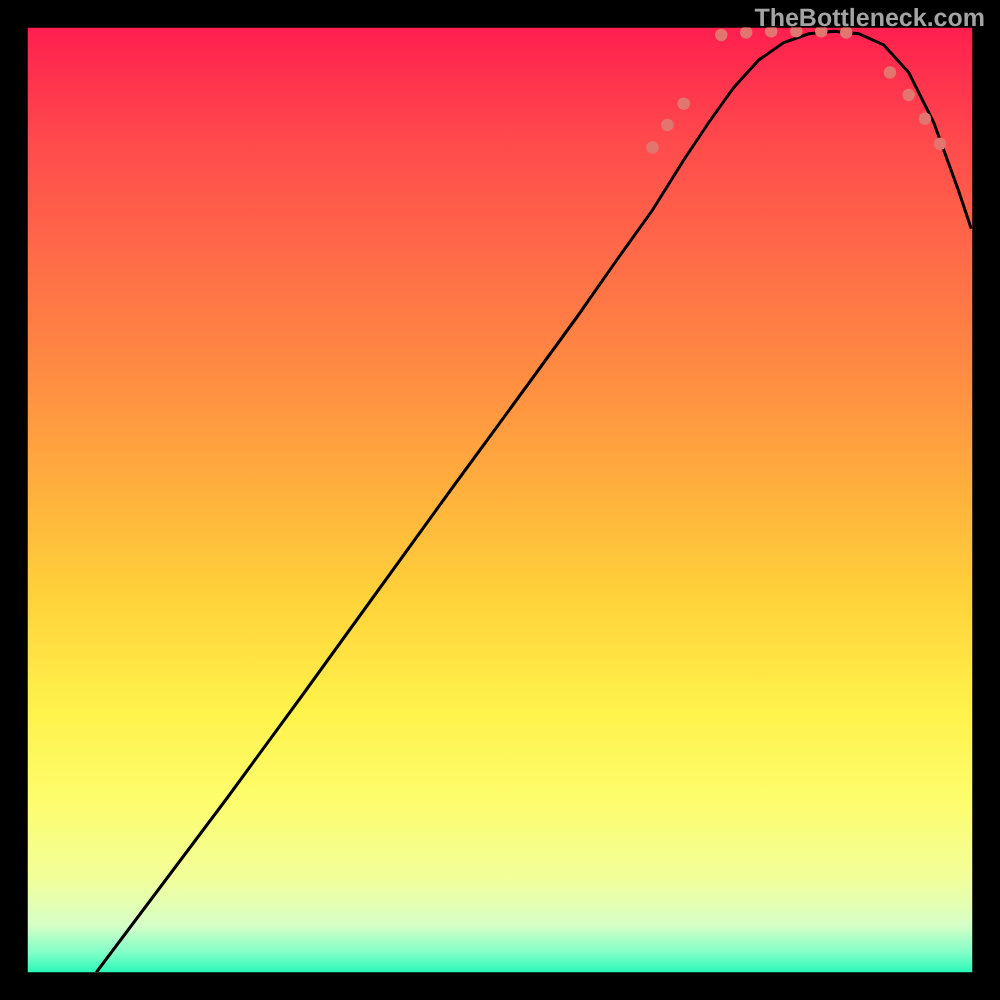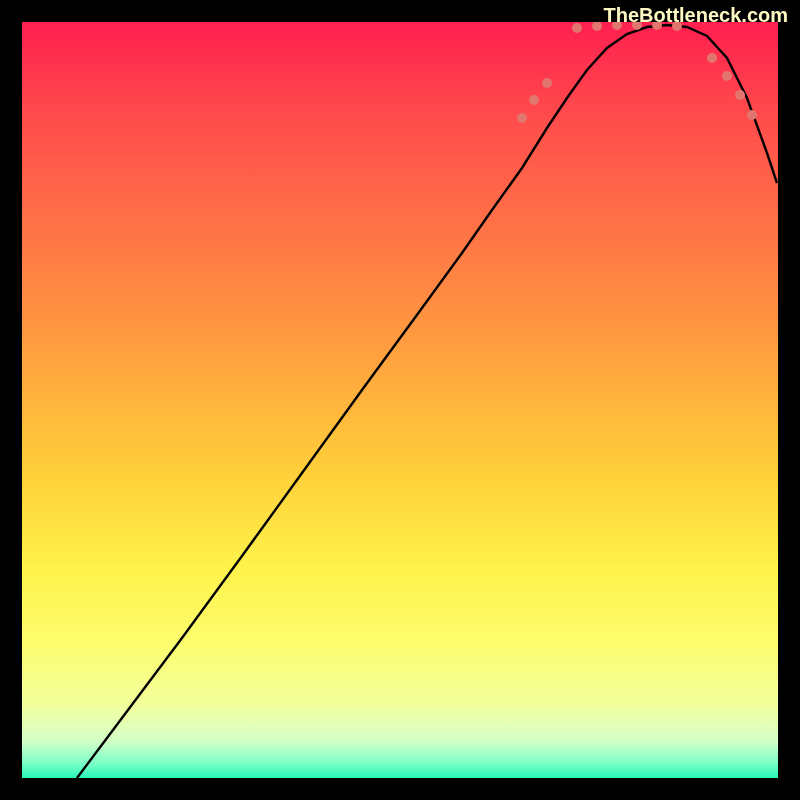--- a/index.html
+++ b/index.html
@@ -7,21 +7,21 @@
   .frame {
     position: relative;
     width: 800px;
     height: 800px;
     background: #000;
   }
   .watermark {
     position: absolute;
     top: 4px;
     right: 12px;
-    color: #fef9c3;
+    color: #a3a3a3;
     font-family: Arial, Helvetica, sans-serif;
     font-size: 20px;
     font-weight: bold;
     z-index: 10;
   }
   .plot {
     position: absolute;
     left: 22px;
     top: 22px;
     width: 756px;

